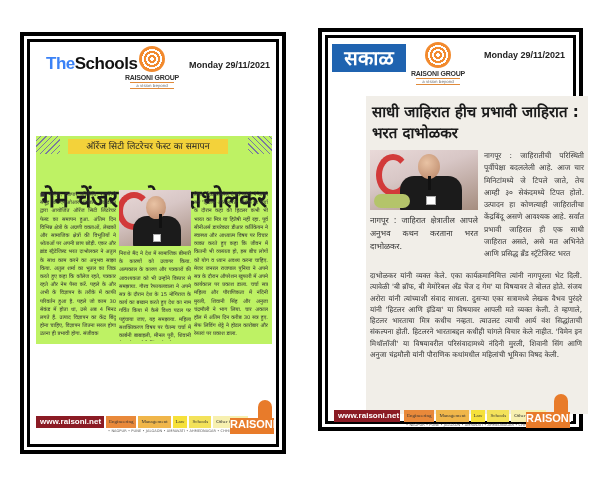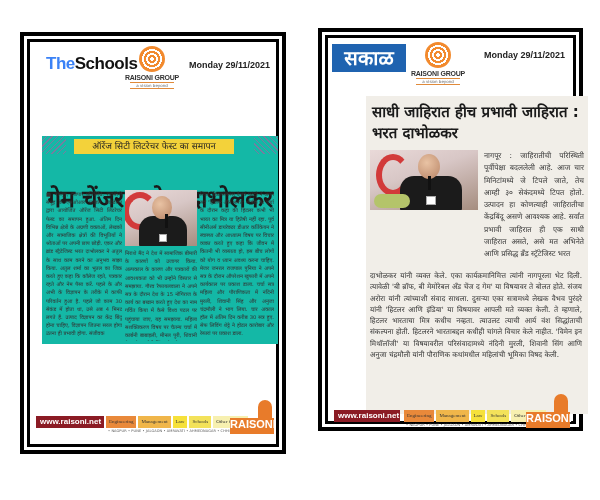--- a/index.html
+++ b/index.html
@@ -15,21 +15,21 @@
   .paper-logo-hit .the{color:#3b82f6;font-weight:bold;text-align:center;}
   .paper-logo-hit .hit{color:#111;}
   .paper-logo-sakal{position:absolute;left:10px;top:12px;width:74px;height:28px;background:#1f63b0;color:#fff;font-size:20px;font-weight:bold;text-align:center;line-height:28px;font-family:"DejaVu Sans",sans-serif;}
   .raisoni{position:absolute;width:56px;text-align:center;}
   .raisoni .swirl{width:26px;height:26px;margin:0 auto;border-radius:50%;background:radial-gradient(circle,#fff 0 2px,#f28a2e 2px 4px,#fff 4px 6px,#f28a2e 6px 8px,#fff 8px 10px,#f28a2e 10px 13px);}
   .raisoni .name{font-size:7px;font-weight:bold;color:#333;margin-top:2px;font-family:"Liberation Sans",sans-serif;letter-spacing:-0.2px;}
   .raisoni .tag{font-size:4px;color:#666;border-top:1px solid #e08a3a;border-bottom:1px solid #e08a3a;margin:1px 6px 0;line-height:5px;}
   .date{position:absolute;font-family:"Liberation Sans",sans-serif;font-size:9px;font-weight:bold;color:#222;}
 
   .clip{position:absolute;background:#f2efe9;overflow:hidden;}
-  #clip-left{left:18px;top:100px;width:236px;height:208px;background:#14b8a6;}
+  #clip-left{left:12px;top:100px;width:236px;height:208px;background:#bef264;}
   .stripe-l,.stripe-r{position:absolute;top:0;width:24px;height:18px;}
   .stripe-l{left:0;background:repeating-linear-gradient(135deg,transparent 0 3px,#7a7aa0 3px 4px);}
   .stripe-r{right:0;background:repeating-linear-gradient(45deg,transparent 0 3px,#7a7aa0 3px 4px);}
   .kicker{position:absolute;left:32px;top:3px;width:160px;height:15px;background:#f3d23a;color:#222;font-size:9px;text-align:center;line-height:15px;}
   .headline-hi{position:absolute;left:0;right:0;top:20px;font-size:24px;font-weight:bold;color:#1a1a1a;text-align:center;letter-spacing:-0.5px;line-height:30px;margin-top:28px;}
   .col{position:absolute;font-size:5.2px;line-height:8.2px;color:#333;overflow:hidden;text-align:justify;}
   .photo{position:absolute;overflow:hidden;background:linear-gradient(160deg,#e9d9d8 0%,#d8c7c6 40%,#a58d7f 100%);}
   .photo .bg-c{position:absolute;border:6px solid #d23a3a;border-right-color:transparent;border-radius:50%;}
   .photo .head{position:absolute;border-radius:50%;background:radial-gradient(circle at 40% 35%,#e9c3a4,#b88466);}
   .photo .body{position:absolute;background:#1b1b1b;border-radius:14px 14px 4px 4px;}
@@ -123,20 +123,21 @@
     <div class="headline-mr">साधी जाहिरात हीच प्रभावी जाहिरात : भरत दाभोळकर</div>
 
     <div class="photo" style="left:4px;top:54px;width:108px;height:60px;">
       <div class="bg-c" style="left:6px;top:4px;width:22px;height:30px;"></div>
       <div class="body" style="left:30px;top:26px;width:62px;height:36px;"></div>
       <div class="head" style="left:48px;top:4px;width:22px;height:25px;"></div>
       <div class="mic" style="left:58px;top:26px;height:14px;"></div>
       <div class="badge" style="left:56px;top:46px;width:8px;height:7px;"></div>
       <div class="legs" style="left:4px;top:44px;width:36px;height:14px;"></div>
     </div>
+    <div class="caption" style="left:4px;top:118px;width:108px;height:42px;">नागपूर : जाहिरात क्षेत्रातील आपले अनुभव कथन करताना भरत दाभोळकर.</div>
 
     <div class="caption" style="left:118px;top:54px;width:100px;height:118px;font-size:7.4px;line-height:12.3px;">नागपूर : जाहिरातीची परिस्थिती पूर्वीपेक्षा बदललेली आहे. आज चार मिनिटांमध्ये जे टिपले जाते, तेच आम्ही ३० सेकंदमध्ये टिपत होतो. उत्पादन हा कोणत्याही जाहिरातीचा केंद्रबिंदू असणे आवश्यक आहे. सर्वांत प्रभावी जाहिरात ही एक साधी जाहिरात असते, असे मत अभिनेते आणि प्रसिद्ध ब्रँड स्ट्रॅटेजिस्ट भरत</div>
 
     <div class="body-mr" style="left:4px;top:174px;width:212px;height:140px;">दाभोळकर यांनी व्यक्त केले. एका कार्यक्रमानिमित्त त्यांनी नागपूरला भेट दिली. त्यावेळी 'बी ब्रॉफ, बी मेमोरेबल अँड चेंज द गेम' या विषयावर ते बोलत होते. संजय अरोरा यांनी त्यांच्याशी संवाद साधला. दुसऱ्या एका सत्रामध्ये लेखक वैभव पुरंदरे यांनी 'हिटलर आणि इंडिया' या विषयावर आपली मते व्यक्त केली. ते म्हणाले, हिटलर भारताचा मित्र कधीच नव्हता. त्याउलट त्याची आर्य वंश सिद्धांताची संकल्पना होती. हिटलरने भारताबद्दल कधीही चांगले विचार केले नाहीत. 'विमेन इन मिथॉलॉजी' या विषयावरील परिसंवादामध्ये नंदिनी मुरली, शिवानी सिंग आणि अनुजा चंद्रमौली यांनी पौराणिक कथांमधील महिलांची भूमिका विषद केली.</div>
   </div>
 
   <div class="footer" style="left:12px;top:376px;width:238px;">
     <div class="url" style="width:58px;">www.raisoni.net</div>
     <div class="chips" style="left:70px;">
       <div class="chip" style="background:#e9893a;">Engineering</div>

